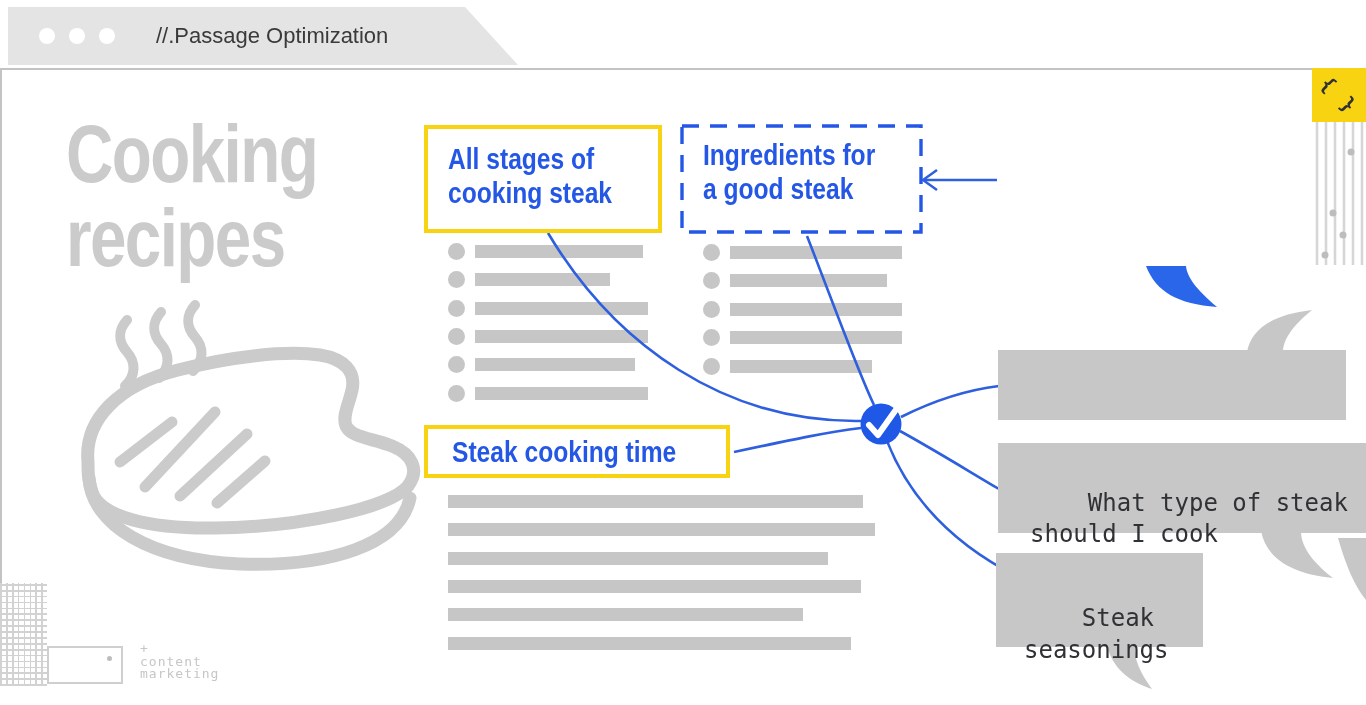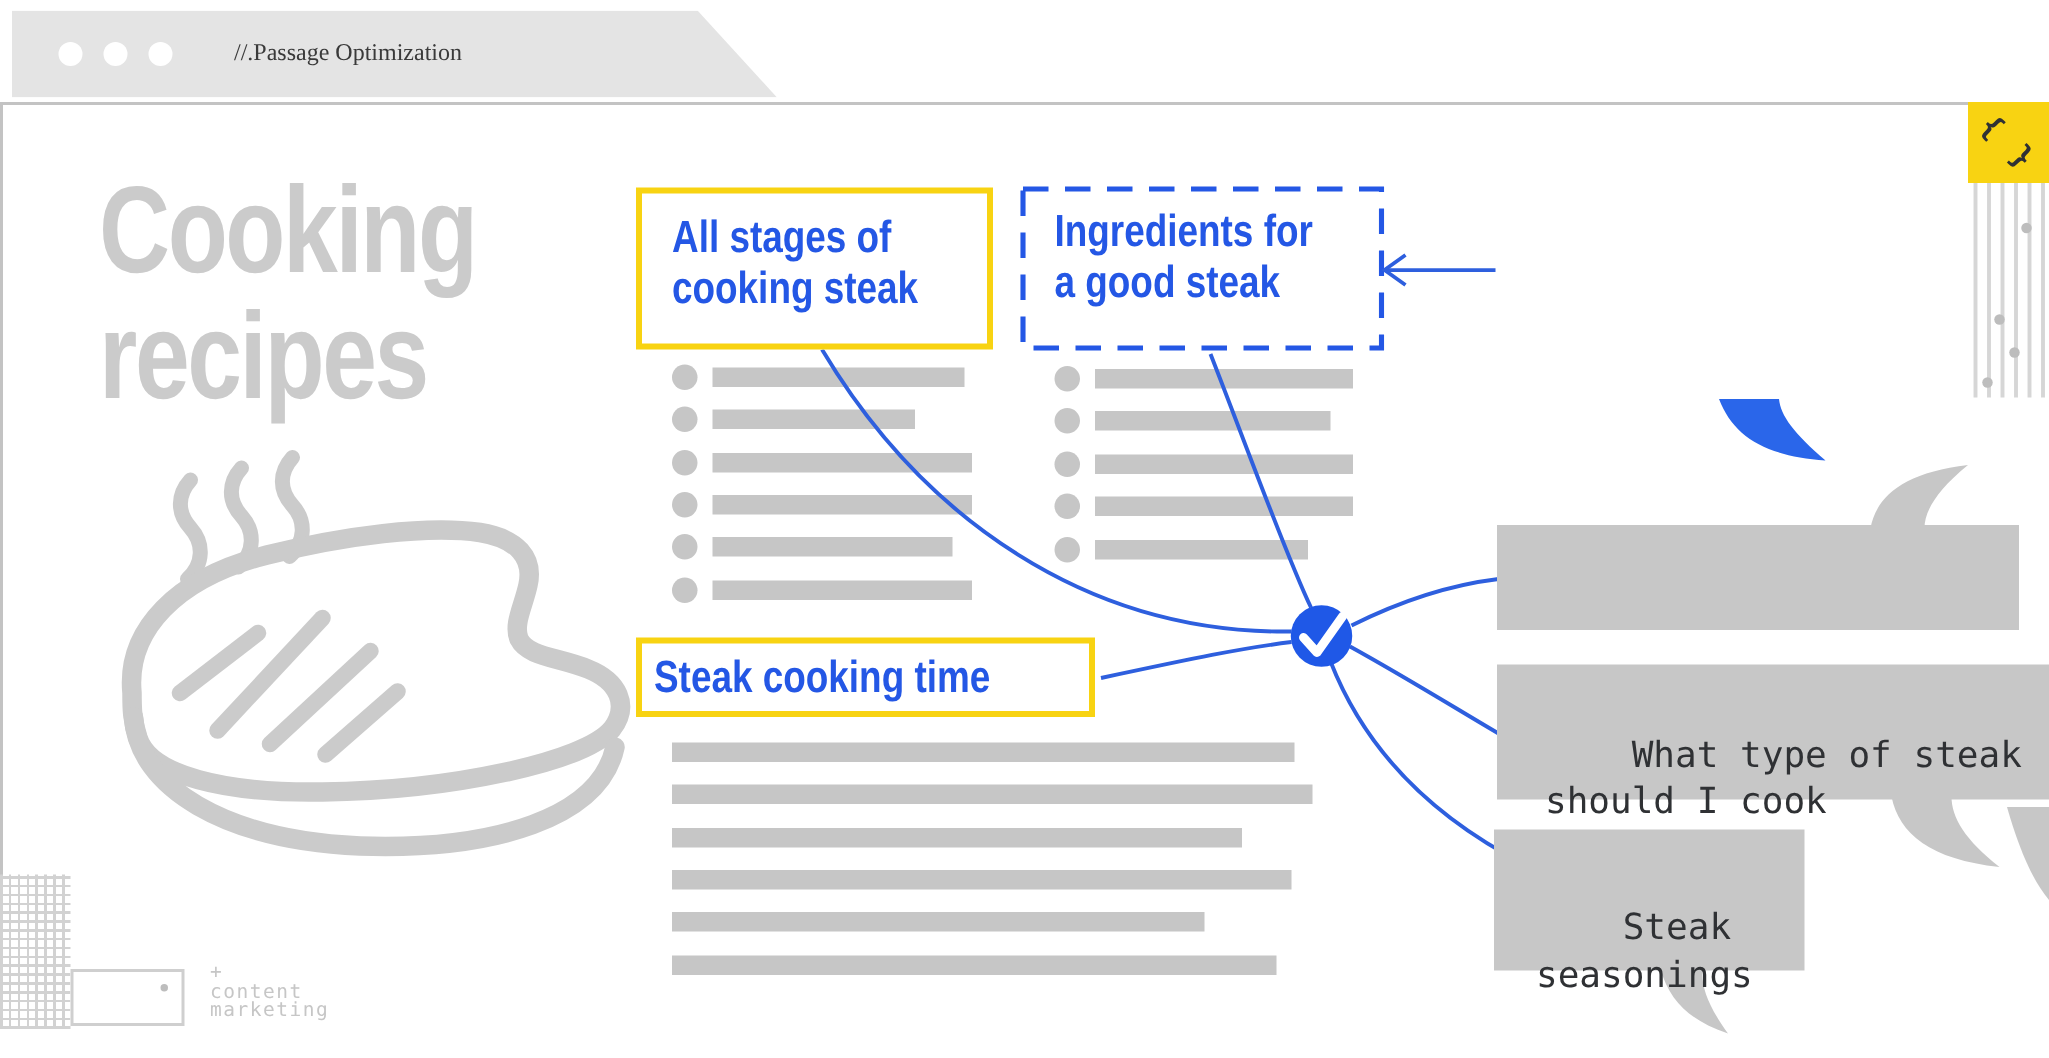--- a/index.html
+++ b/index.html
@@ -9,34 +9,34 @@
     --yellow:#f8d312; --white:#ffffff;
   }
   html,body{margin:0;padding:0;background:#fff;}
   #canvas{position:relative;width:1366px;height:705px;background:#fff;overflow:hidden;
           font-family:"Liberation Sans",sans-serif;}
   
   .tab{position:absolute;left:8px;top:7px;width:520px;height:58px;background:var(--tab-bg);
        clip-path:polygon(0 0,457px 0,510px 100%,0 100%);
        display:flex;align-items:center;padding-left:31px;box-sizing:border-box;}
   .dot{width:16px;height:16px;border-radius:50%;background:#fff;margin-right:14px;}
-  .tab-title{margin-left:27px;font-family:Liberation Serif, serif;font-size:16px;
+  .tab-title{margin-left:27px;font-family:Liberation Sans, sans-serif;font-size:22px;
              color:var(--tab-text);white-space:pre;}
   .frame-top{position:absolute;left:0;top:68px;width:1366px;height:2px;background:var(--frame);}
   .frame-left{position:absolute;left:0;top:68px;width:2px;height:617px;background:var(--frame);}
   
   .hero{position:absolute;left:66px;top:112px;font-weight:bold;font-size:82px;line-height:84px;
         color:var(--muted);letter-spacing:-2px;transform:scaleX(.8);transform-origin:left top;}
   
   .hbox{position:absolute;background:var(--white);box-sizing:border-box;z-index:10;}
   .hbox .htext{font-weight:bold;font-size:30px;line-height:34px;color:var(--blue);
                transform:scaleX(.82);transform-origin:left top;white-space:pre;}
   #box-all-stages{left:424px;top:125px;width:238px;height:108px;border:4px solid var(--yellow);padding:13px 0 0 20px;}
   #box-ingredients{left:681px;top:125px;width:241px;height:108px;padding:13px 0 0 22px;background:transparent;}
-  #box-cooking-time{left:424px;top:425px;width:306px;height:53px;border:4px solid var(--yellow);padding:0 0 0 8px;}
+  #box-cooking-time{left:424px;top:425px;width:306px;height:53px;border:4px solid var(--yellow);padding:0 0 0 24px;}
   #box-cooking-time .htext{line-height:45px;}
   
   .bubble{position:absolute;box-sizing:border-box;font-family:"DejaVu Sans Mono",monospace;z-index:10;}
   #query-bubble{left:998px;top:125px;width:242px;height:145px;background:var(--bubble-blue);
                 color:#fff;font-size:24px;line-height:33px;padding:20px 0 0 23px;white-space:pre;}
   .qbubble{background:var(--bubble-gray);color:var(--dark-text);font-size:24px;white-space:pre;}
   #q1{left:998px;top:350px;width:348px;height:70px;line-height:70px;padding-left:26px;}
   #q2{left:998px;top:443px;width:380px;height:90px;line-height:31px;padding:14px 0 0 32px;}
   #q3{left:996px;top:553px;width:207px;height:94px;line-height:32px;padding:17px 0 0 28px;}
   

